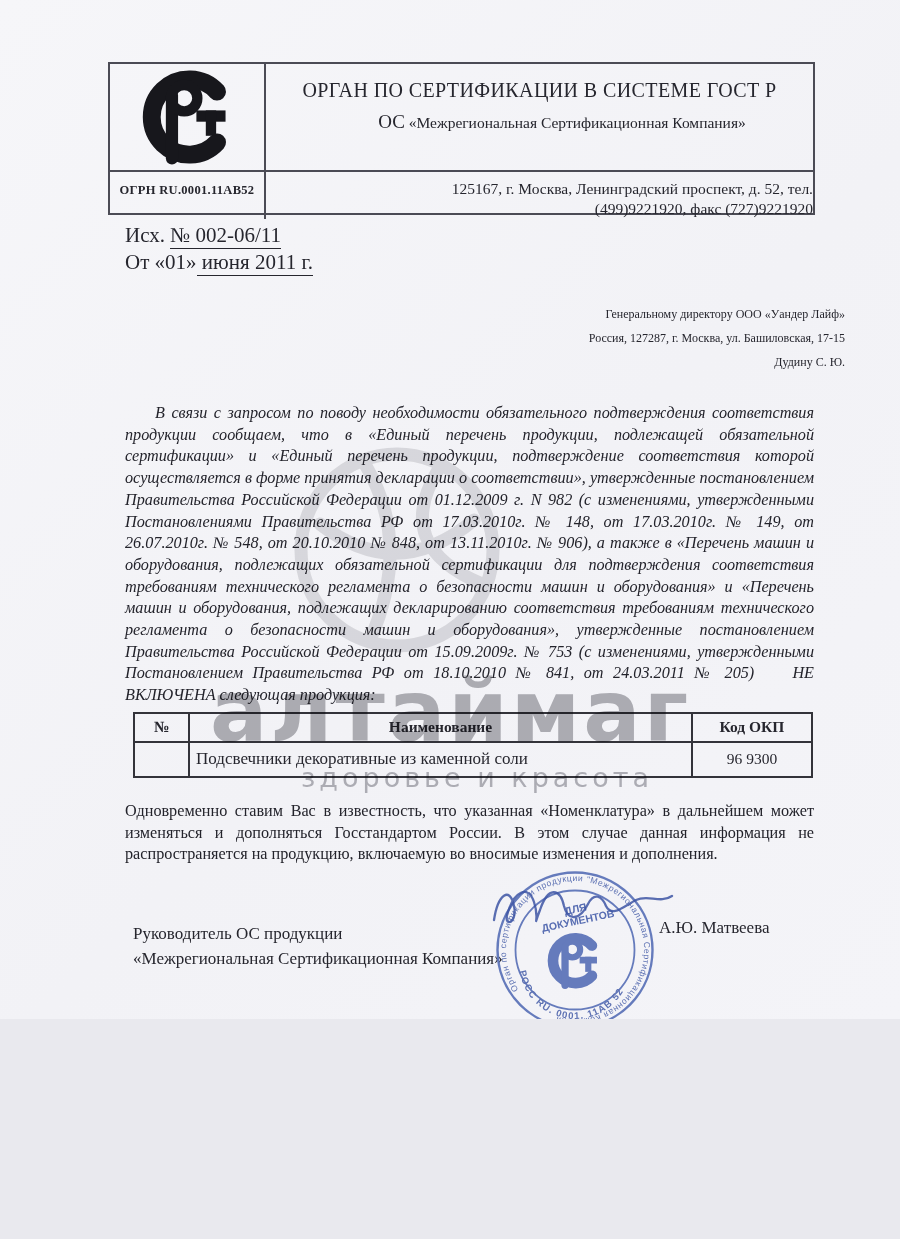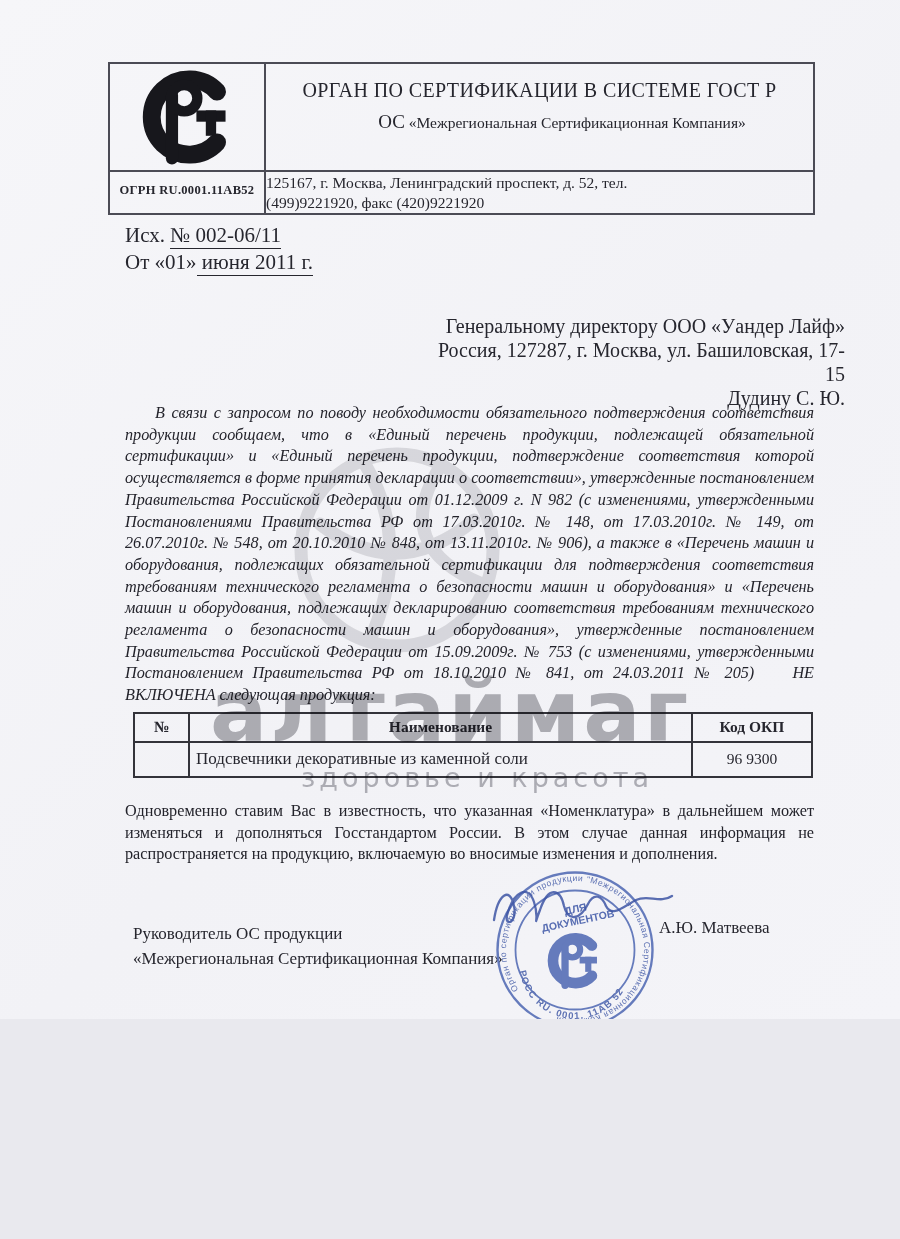--- a/index.html
+++ b/index.html
@@ -4,29 +4,29 @@
 <style>
   html,body{margin:0;padding:0;}
   body{width:900px;height:1239px;overflow:hidden;background:#e9e9ee;}
   .paper{position:relative;width:900px;height:1019px;background:linear-gradient(135deg,#f6f6f9 0%,#f2f2f6 55%,#f4f4f8 100%);font-family:"Liberation Serif",serif;color:#26262e;overflow:hidden;}
 
   
   .lh-box{position:absolute;left:108px;top:62px;width:703px;height:149px;border:2px solid #4b4b55;display:grid;grid-template-columns:156px 1fr;grid-template-rows:106px 1fr;background:transparent;}
   .lh-logo-cell{border-right:2px solid #4b4b55;display:flex;align-items:center;justify-content:center;}
   .lh-title-cell{text-align:center;padding-top:15px;}
   .lh-code-cell{border-right:2px solid #4b4b55;border-top:2px solid #4b4b55;text-align:center;padding-top:11px;font-weight:bold;font-size:12.5px;letter-spacing:.3px;}
-  .lh-addr-cell{border-top:2px solid #4b4b55;text-align:left;padding-top:1px;font-size:15.5px;line-height:20px;}
+  .lh-addr-cell{border-top:2px solid #4b4b55;text-align:right;padding-top:7px;font-size:15.5px;line-height:20px;}
   .org-title{font-size:20px;letter-spacing:.4px;}
   .org-sub{margin-top:9px;font-size:15.5px;margin-left:45px;}
   .org-sub .os{font-size:19px;}
 
   
   .ref{position:absolute;left:125px;top:222px;font-size:21px;line-height:27px;}
   .uln{border-bottom:1.4px solid #26262e;padding-bottom:1px;}
-  .recipient{position:absolute;left:420px;top:302px;width:425px;text-align:right;font-size:20px;line-height:24px;margin-top:12px;}
+  .recipient{position:absolute;left:420px;top:302px;width:425px;text-align:right;font-size:12px;line-height:24px;}
 
   
   .bodyflow{position:absolute;left:125px;top:403px;width:689px;}
   .para{font-size:16.2px;line-height:21.7px;text-align:justify;color:#23232b;}
   .p1{text-indent:30px;font-style:italic;}
   .p2{margin-top:23px;}
   table.prod{border-collapse:collapse;margin-left:8px;margin-top:5px;width:680px;}
   table.prod td,table.prod th{border:2px solid #33333a;padding:0 6px;}
   th.c-num{width:41px;font-size:15.5px;height:27px;}
   th.c-name{font-size:15.5px;}
@@ -70,21 +70,21 @@
         <rect x="70" y="46" width="11" height="27" fill="#17171c"></rect>
       </svg>
     </div>
     <div class="lh-title-cell">
       <div class="org-title">ОРГАН ПО СЕРТИФИКАЦИИ В СИСТЕМЕ ГОСТ Р</div>
       <div class="org-sub"><span class="os">ОС</span><span> «Межрегиональная Сертификационная Компания»</span></div>
     </div>
     <div class="lh-code-cell">ОГРН RU.0001.11АВ52</div>
     <div class="lh-addr-cell">
       <div>125167, г. Москва, Ленинградский проспект, д. 52, тел.</div>
-      <div>(499)9221920, факс (420)9221920</div>
+      <div>(499)9221920, факс (727)9221920</div>
     </div>
   </div>
 
   <div class="ref">
     <div><span>Исх. </span><span class="uln">№ 002-06/11</span></div>
     <div><span>От «01»</span><span class="uln">&nbsp;июня 2011 г.</span></div>
   </div>
 
   <div class="recipient">
     <div>Генеральному директору ООО «Уандер Лайф»</div>

